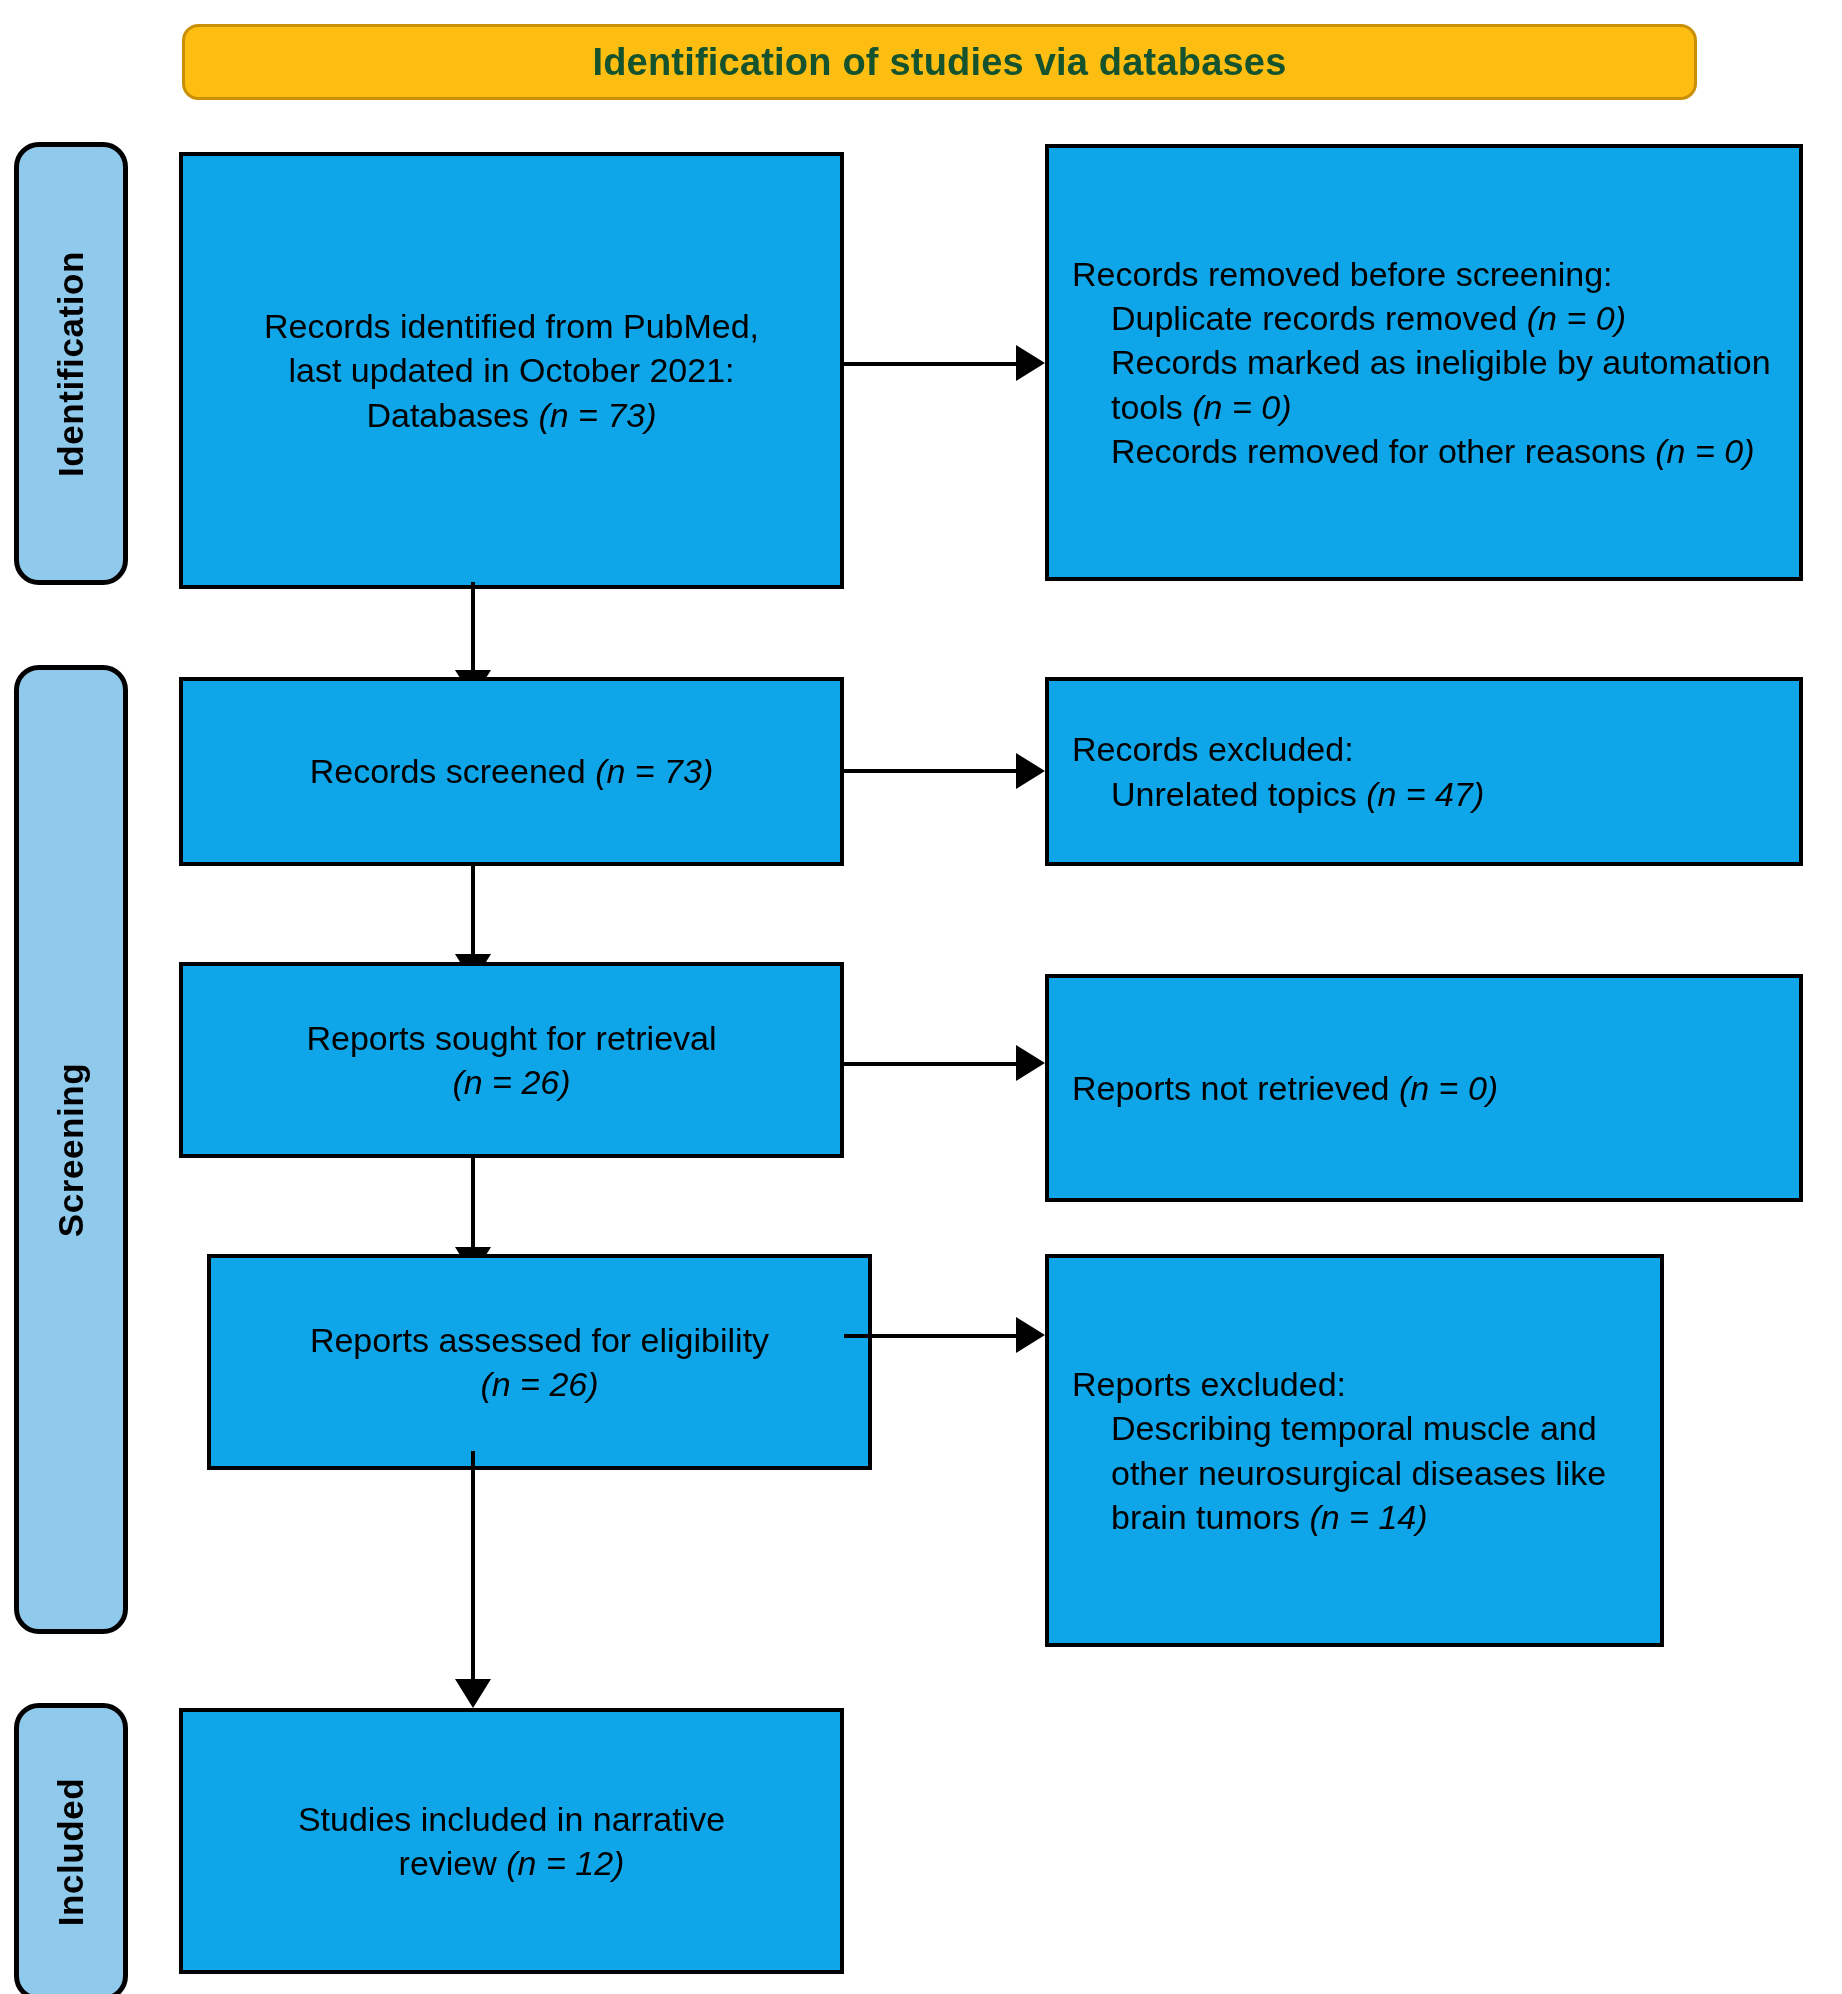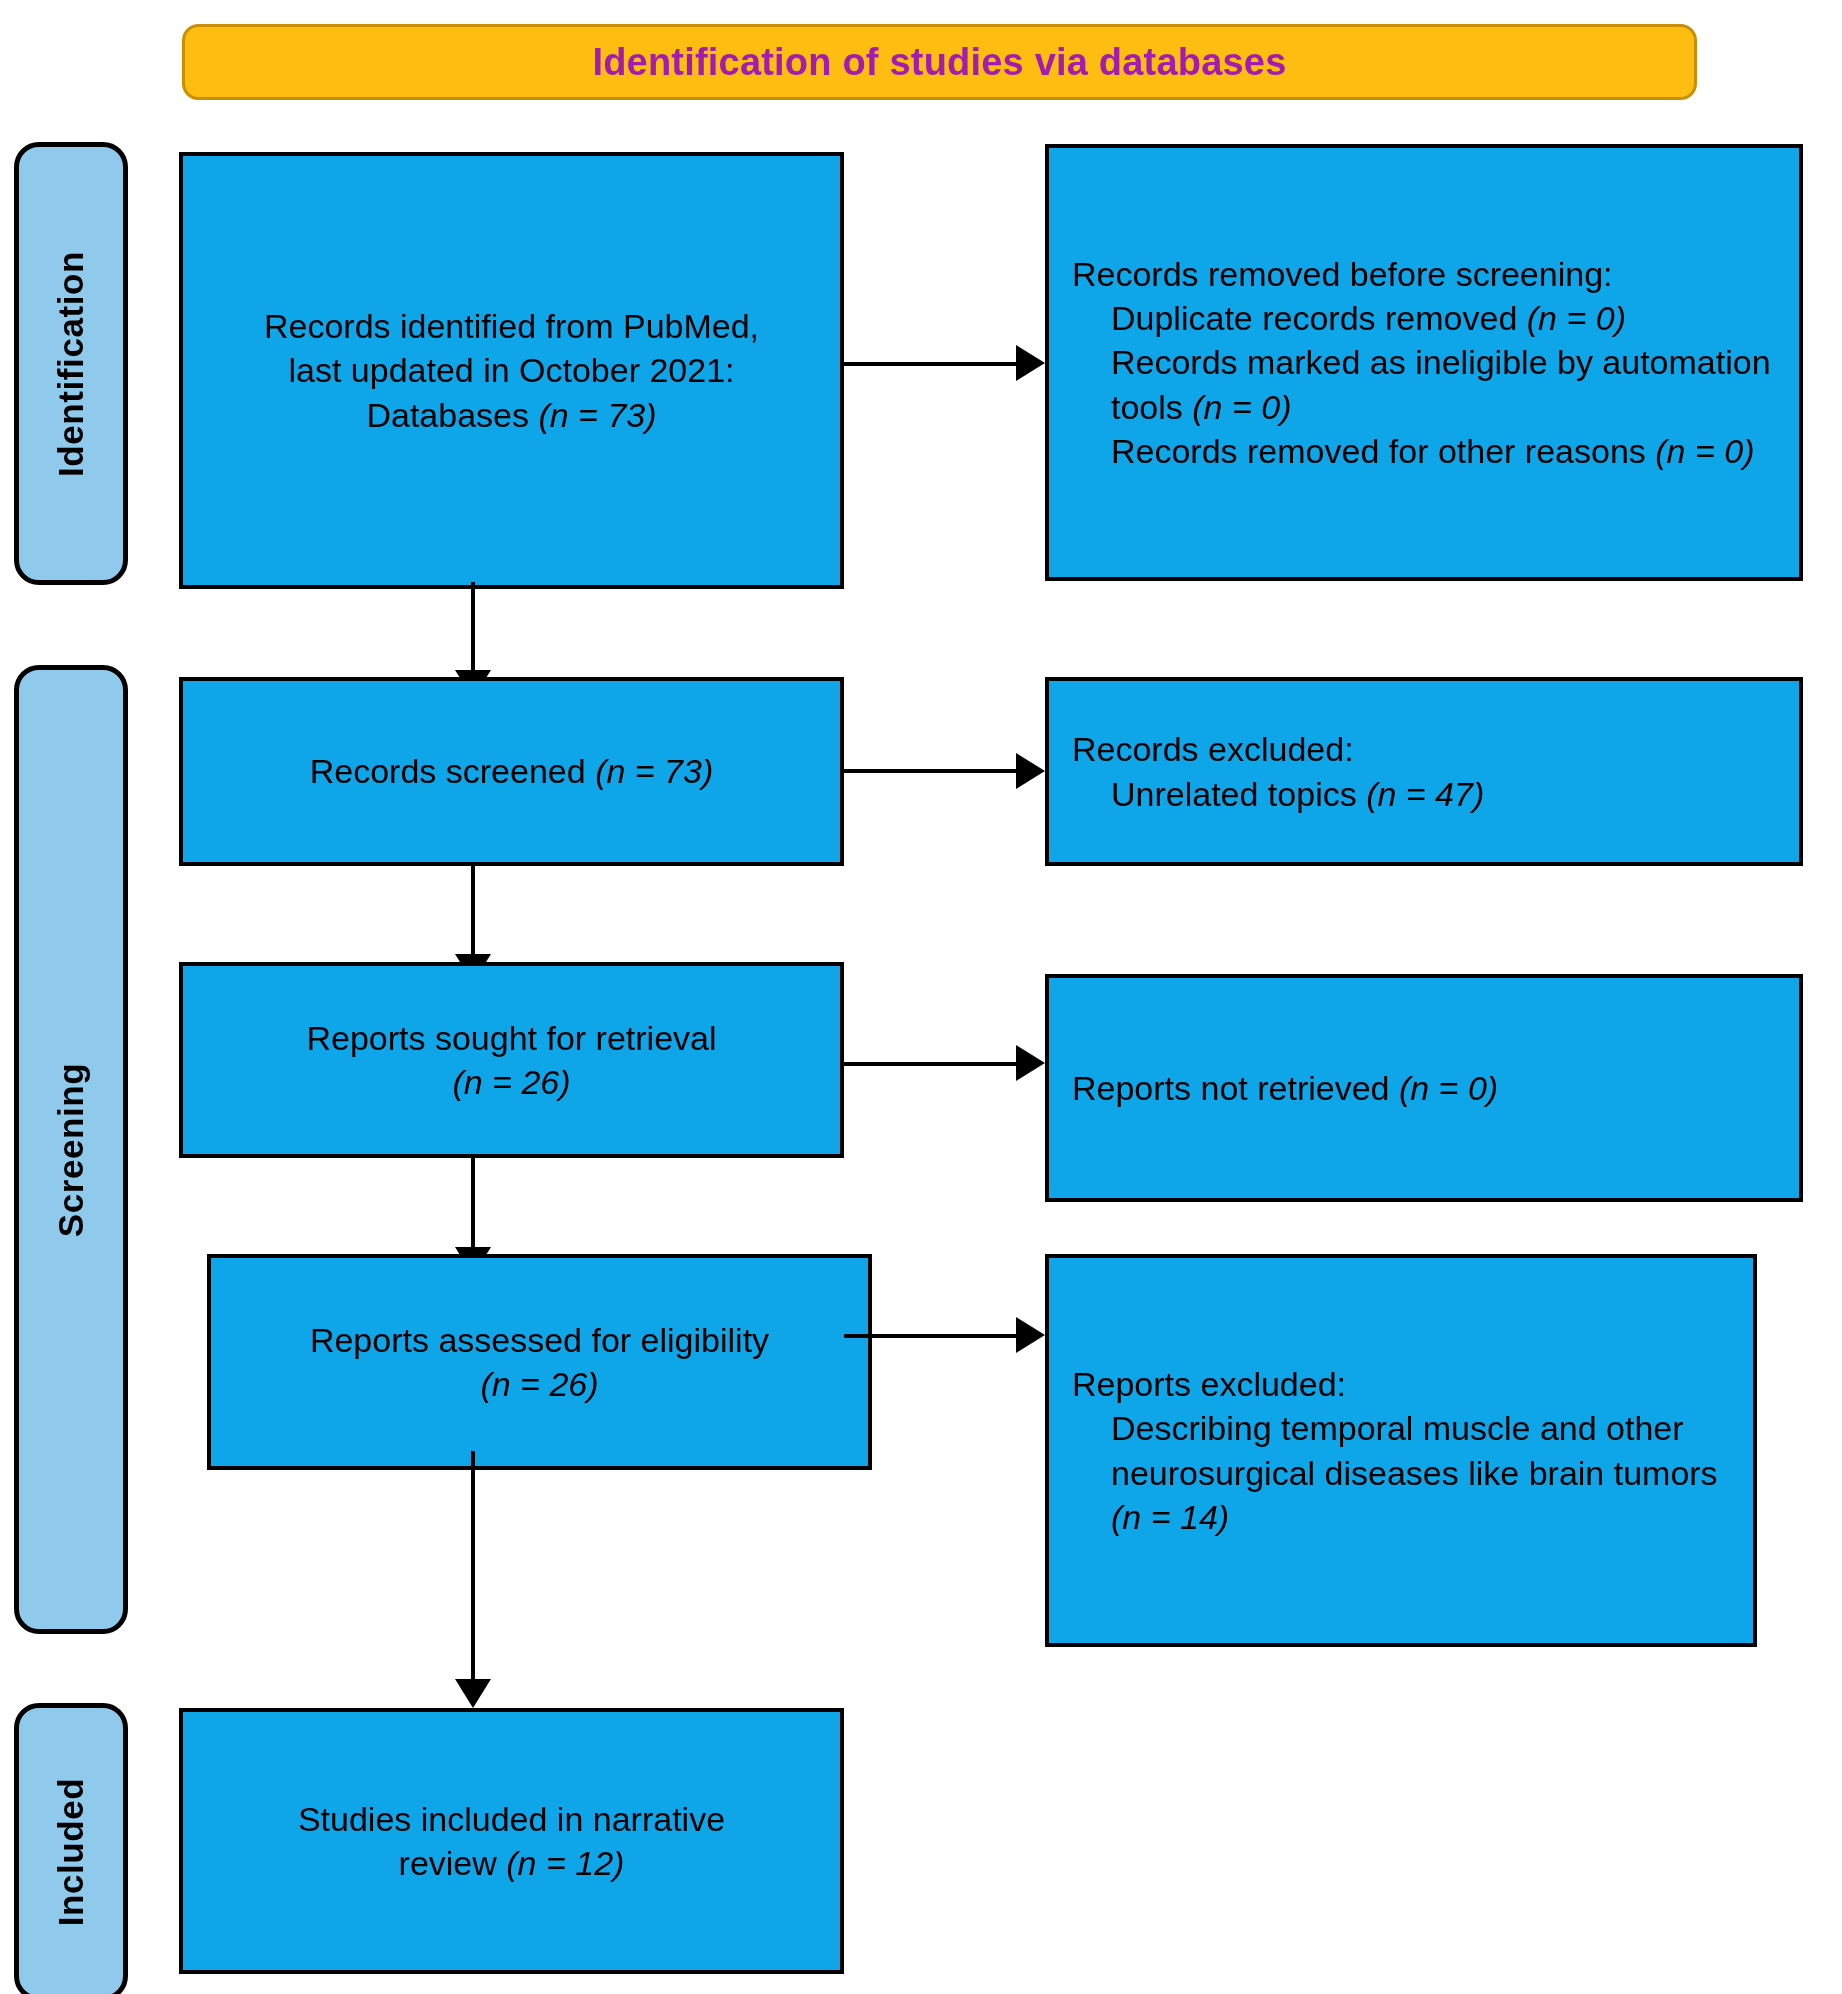--- a/index.html
+++ b/index.html
@@ -25,21 +25,21 @@
     top: 24px;
     width: 1515px;
     height: 76px;
     background: #FDBE11;
     border: 3.2px solid #C98F06;
     border-radius: 16.5px;
     box-sizing: border-box;
     display: flex;
     align-items: center;
     justify-content: center;
-    color: #a21caf;
+    color: #14532d;
     font-weight: bold;
     font-size: 38px;
     letter-spacing: 0.2px;
   }
 
   
   .stage-label {
     position: absolute;
     background: #8FC9EC;
     border: 5.7px solid #000000;
@@ -194,21 +194,21 @@
   <div class="box center" style="left:179px; top:1254px; width:665px; height:216px;margin-left:28px;">
     <div class="inner">
       <div>Reports assessed for eligibility</div>
       <div><em>(n = 26)</em></div>
     </div>
   </div>
 
   <div class="hline" style="left:844px; top:1334px; width:172px;"></div>
   <div class="arrow-right" style="left:1016px; top:1317px;"></div>
 
-  <div class="box left" style="left:1045px; top:1254px; width:712px; height:393px;">
+  <div class="box left" style="left:1045px; top:1254px; width:619px; height:393px;">
     <div class="inner">
       <div>Reports excluded:</div>
       <div class="indent"><span>Describing temporal muscle and other neurosurgical diseases like brain tumors </span><em>(n = 14)</em></div>
     </div>
   </div>
 
   <div class="vline" style="left:471px; top:1451px; height:228px;"></div>
   <div class="arrow-down" style="left:455px; top:1679px;"></div>
 
   <div class="box center" style="left:179px; top:1708px; width:665px; height:266px;">

